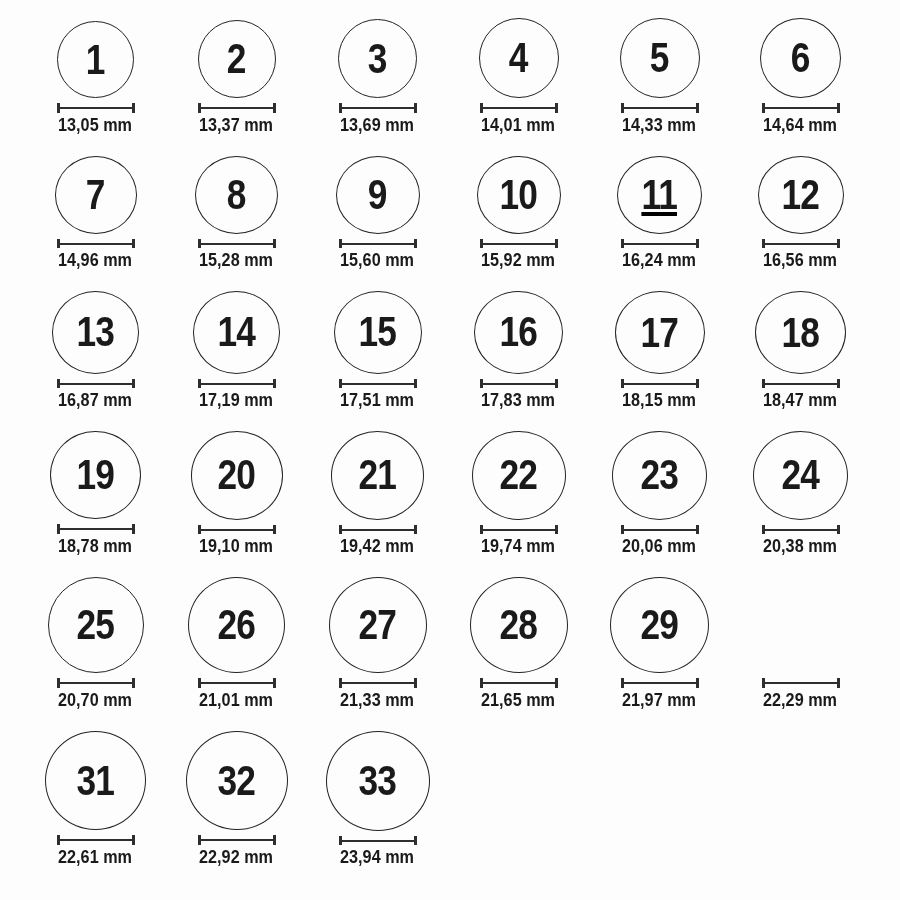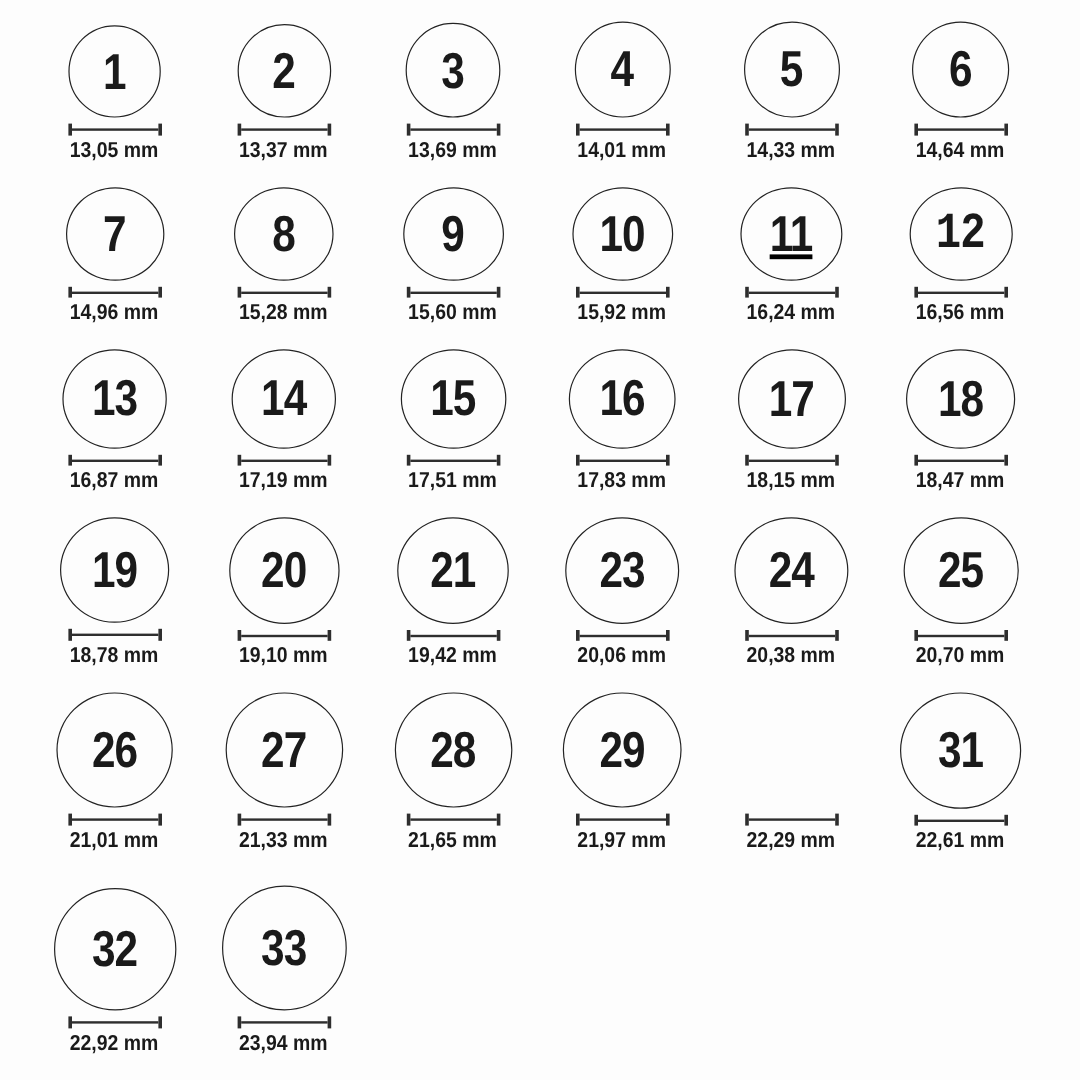--- a/index.html
+++ b/index.html
@@ -20,21 +20,21 @@
     overflow: hidden;
   }
   .cell {
     display: flex;
     flex-direction: column;
     align-items: center;
     justify-content: flex-end;
     padding-bottom: 20px;
   }
   
-  .cell:nth-child(n+31) { padding-bottom: 20px; }
+  .cell:nth-child(n+31) { padding-bottom: 32px; }
 
   .circle {
     border: 1.6px solid #232323;
     border-radius: 50%;
     background: transparent;
     display: flex;
     align-items: center;
     justify-content: center;
     margin-bottom: 5px;
     box-sizing: border-box;
@@ -151,21 +151,21 @@
     <span class="mm-label">15,92 mm</span>
   </div>
     <div class="cell">
     <div class="circle" style="width: 85px; height: 85px; text-decoration: underline;">
       <span class="num">11</span>
     </div>
     <div class="ruler"></div>
     <span class="mm-label">16,24 mm</span>
   </div>
     <div class="cell">
-    <div class="circle" style="width: 86px; height: 86px; font-family: Liberation Mono, monospace;">
+    <div class="circle" style="width: 86px; height: 86px;">
       <span class="num">12</span>
     </div>
     <div class="ruler"></div>
     <span class="mm-label">16,56 mm</span>
   </div>
     <div class="cell">
     <div class="circle" style="width: 87px; height: 87px;">
       <span class="num">13</span>
     </div>
     <div class="ruler"></div>
@@ -219,20 +219,27 @@
     </div>
     <div class="ruler"></div>
     <span class="mm-label">19,10 mm</span>
   </div>
     <div class="cell">
     <div class="circle" style="width: 93px; height: 93px;">
       <span class="num">21</span>
     </div>
     <div class="ruler"></div>
     <span class="mm-label">19,42 mm</span>
+  </div>
+    <div class="cell">
+    <div class="circle" style="width: 94px; height: 94px;">
+      <span class="num">22</span>
+    </div>
+    <div class="ruler"></div>
+    <span class="mm-label">19,74 mm</span>
   </div>
     <div class="cell">
     <div class="circle" style="width: 95px; height: 95px;">
       <span class="num">23</span>
     </div>
     <div class="ruler"></div>
     <span class="mm-label">20,06 mm</span>
   </div>
     <div class="cell">
     <div class="circle" style="width: 95px; height: 95px;">

